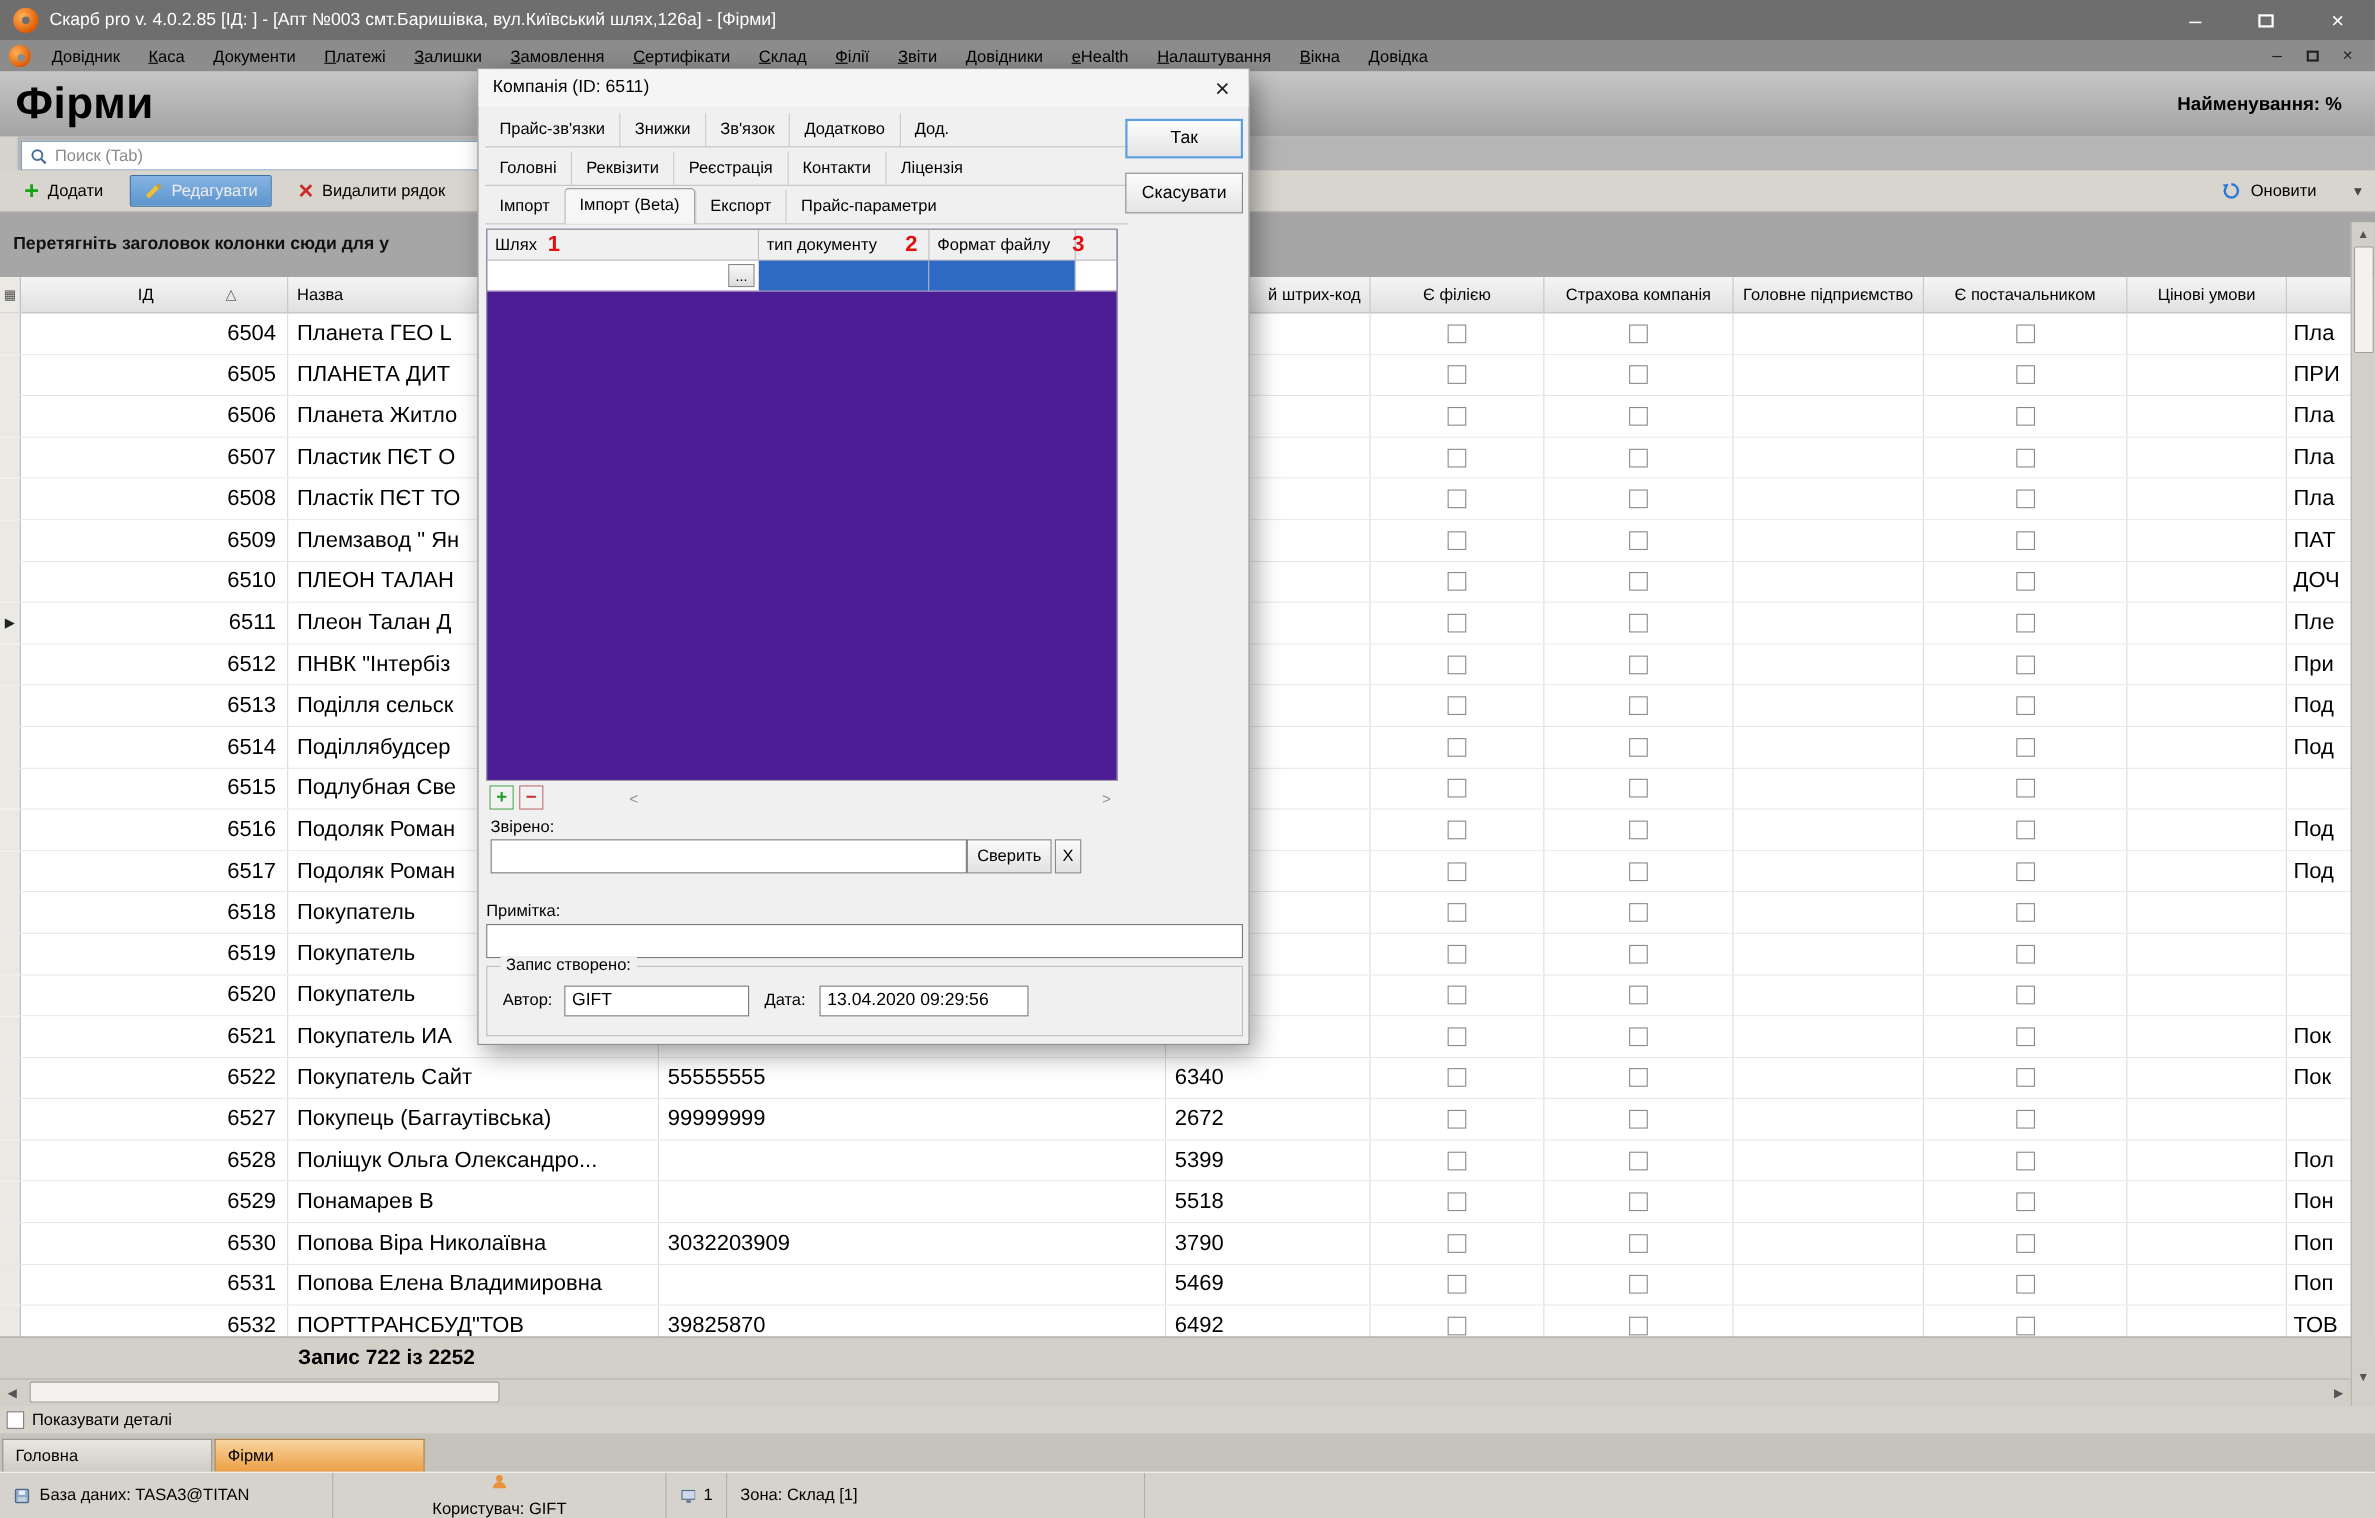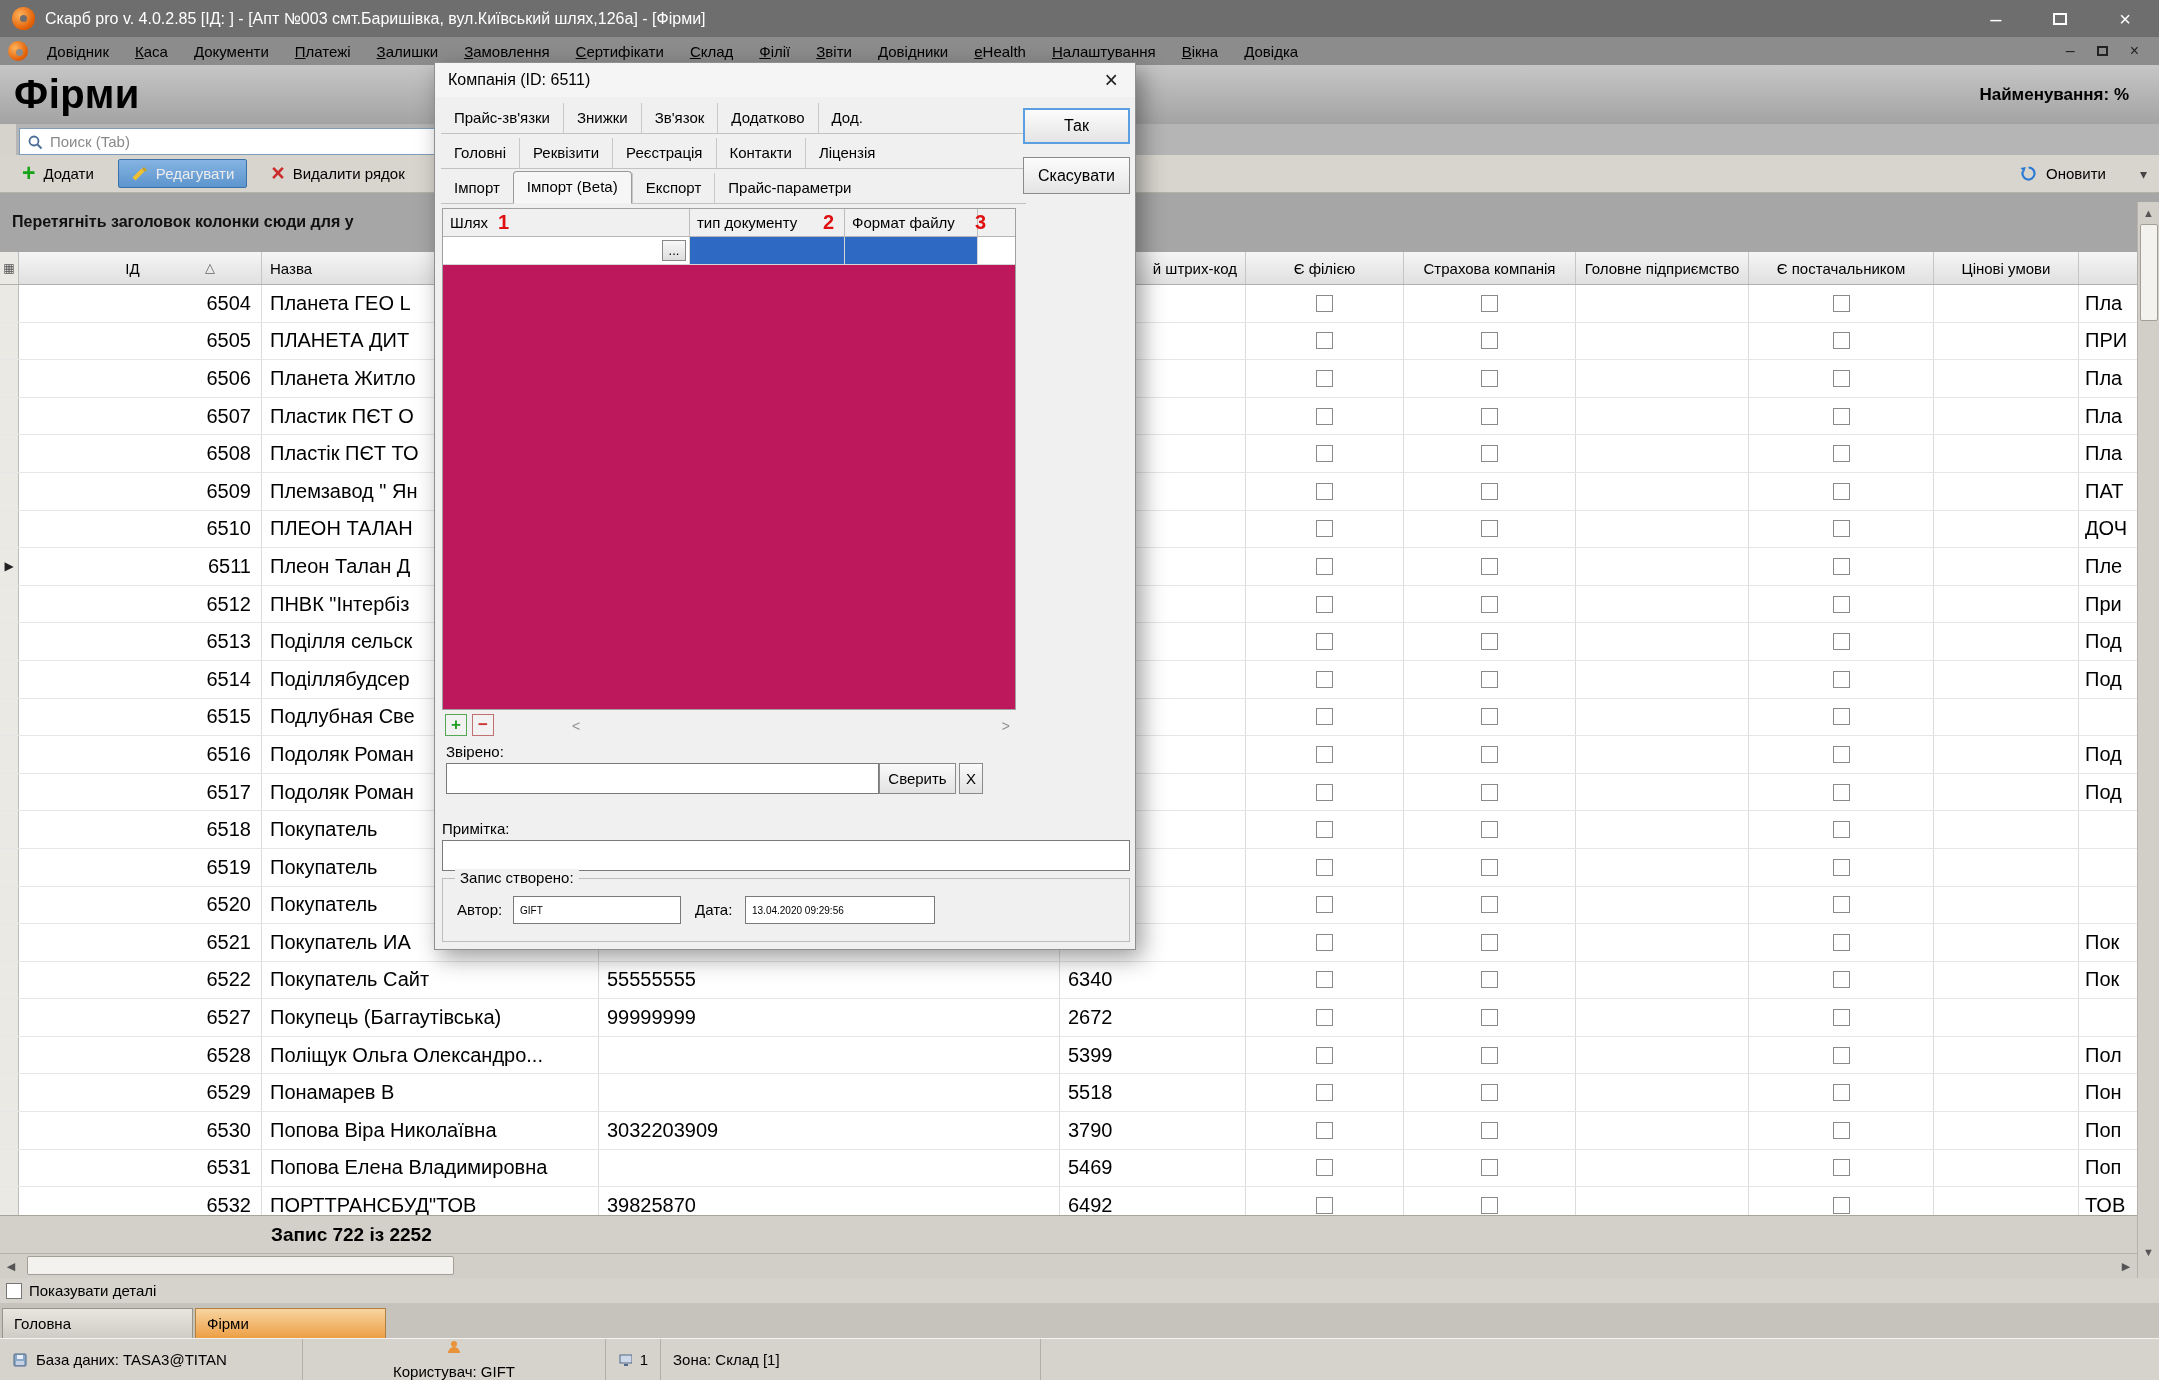--- a/index.html
+++ b/index.html
@@ -99,40 +99,40 @@
   .dtitle{height:34px;display:flex;align-items:center;padding:0 13px;font-size:16px;background:#f5f5f5;}
   .dclose{margin-left:auto;font-size:23px;line-height:1;color:#222;padding:0 4px;}
   .dtabs{position:absolute;left:6px;top:36px;width:585px;}
   .dtabrow{display:flex;align-items:flex-end;height:35px;border-bottom:1px solid #c2c2c2;}
   .dtab{padding:6px 13px 7px;border-left:1px solid #c9c9c9;white-space:nowrap;}
   .dtab:first-child{border-left:none;}
   .dtab.active{border:1px solid #9a9a9a;border-bottom:1px solid #f2f2f2;background:#f6f6f6;border-radius:4px 4px 0 0;margin-bottom:-1px;padding-bottom:8px;}
   .dbtn{position:absolute;width:107px;height:36px;background:linear-gradient(#fcfcfc,#e4e4e4);border:1px solid #8a8a8a;font-size:16px;text-align:center;}
   .dbtn.ok{left:588px;top:45px;border:2px solid #5a9fe0;}
   .dbtn.cancel{left:588px;top:94px;height:37px;}
-  .dgrid{position:absolute;left:7px;top:145px;width:574px;height:502px;border:1px solid #a0a0a0;background:#be185d;}
+  .dgrid{position:absolute;left:7px;top:145px;width:574px;height:502px;border:1px solid #a0a0a0;background:#4c1d95;}
   .dghead{display:flex;height:28px;background:#f0f0f0;border-bottom:1px solid #b5b5b5;}
   .dgh{position:relative;display:flex;align-items:center;padding-left:7px;border-right:1px solid #bdbdbd;overflow:visible;}
   .g1{width:247px;} .g2{width:155px;} .g3{width:133px;} .g4{flex:1;border-right:none !important;}
   .ann{position:absolute;color:#e01010;font-weight:bold;font-size:20px;top:2px;z-index:3;}
   .g1 .ann{left:55px;} .g2 .ann{right:10px;} .g3 .ann{right:-9px;}
   .dgrow{display:flex;height:28px;border-bottom:1px solid #d5d5d5;}
   .dgc{border-right:1px solid #d5d5d5;position:relative;background:#fff;}
   .dgc.sel{background:#2e6ac4;}
   .browse-btn{position:absolute;right:3px;top:3px;width:24px;height:21px;border:1px solid #888;background:linear-gradient(#f8f8f8,#dddddd);font-size:13px;display:flex;align-items:center;justify-content:center;}
   .dnav{position:absolute;left:7px;top:651px;width:574px;height:28px;}
   .navbtn{position:absolute;top:0;width:22px;height:22px;border:1px solid;display:flex;align-items:center;justify-content:center;font-size:17px;font-weight:bold;background:#f2f2f2;}
   .navbtn.add{left:3px;color:#1f9e1f;border-color:#56a856;}
   .navbtn.rem{left:30px;color:#cc3333;border-color:#c07070;}
   .navarrow{position:absolute;top:4px;color:#909090;font-size:14px;}
   .navarrow.prev{left:130px;}
   .navarrow.next{right:6px;}
   .dlabel{position:absolute;font-size:15px;}
   .lbl-zv{left:11px;top:680px;}
-  .inp{position:absolute;border:1px solid #7a7a7a;background:#fff;font-size:10px;padding:0 6px;outline:none;}
+  .inp{position:absolute;border:1px solid #7a7a7a;background:#fff;font-size:16px;padding:0 6px;outline:none;}
   .inp-zv{left:11px;top:700px;width:433px;height:31px;}
   .btn-verify{position:absolute;left:444px;top:700px;width:77px;height:31px;border:1px solid #8a8a8a;background:linear-gradient(#fafafa,#e2e2e2);font-size:15px;}
   .btn-x{position:absolute;left:524px;top:700px;width:24px;height:31px;border:1px solid #8a8a8a;background:linear-gradient(#fafafa,#e2e2e2);font-size:15px;}
   .lbl-note{left:7px;top:757px;}
   .inp-note{left:7px;top:777px;width:688px;height:31px;}
   .created{position:absolute;left:7px;top:815px;width:688px;height:64px;border:1px solid #bdbdbd;background:#f0f0f0;}
   .created-legend{position:absolute;left:12px;top:-10px;background:#f0f0f0;padding:0 5px;font-size:15px;}
   .lbl-author{left:14px;top:22px;}
   .inp-author{left:70px;top:17px;width:168px;height:28px;}
   .lbl-date{left:252px;top:22px;}

